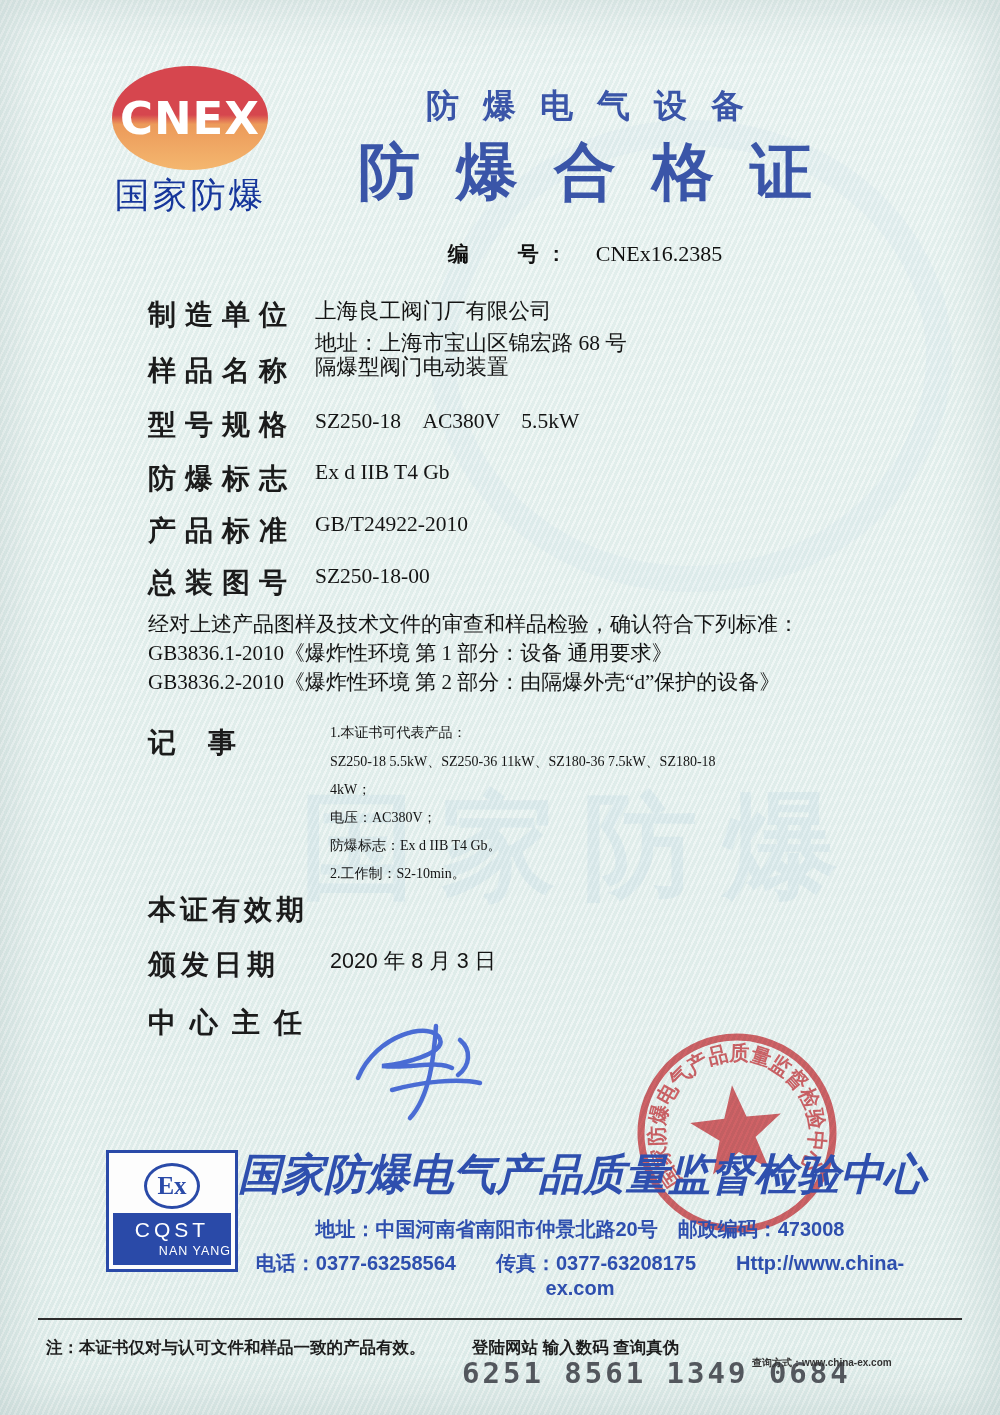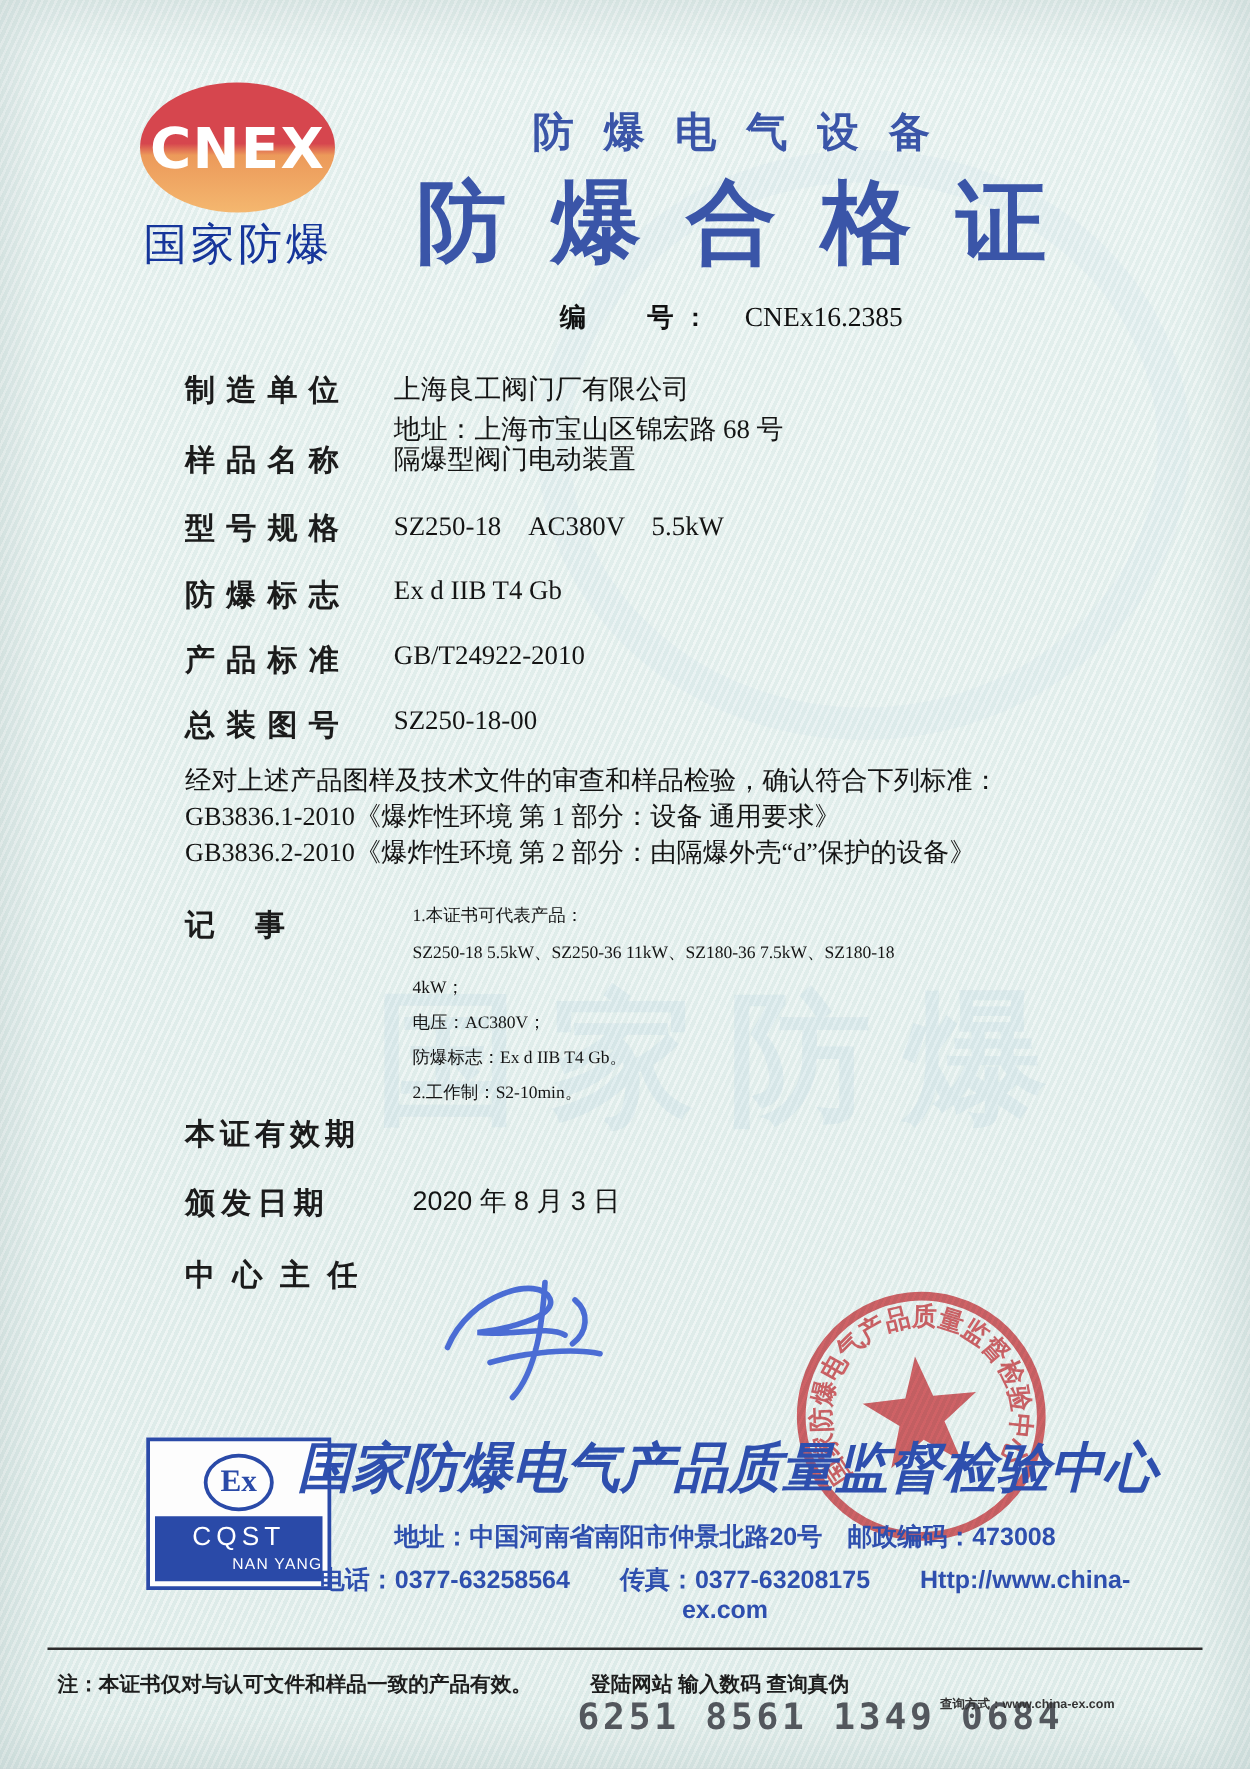--- a/index.html
+++ b/index.html
@@ -16,37 +16,37 @@
     position:absolute;left:112px;top:66px;width:156px;height:104px;border-radius:50%;
     background:linear-gradient(#d6464e 0%, #d6464e 47%, #ec9a5a 56%, #f4b76f 100%);
     display:flex;align-items:center;justify-content:center;
   }
   .logo-ellipse span{color:#fff;font-size:45px;font-weight:800;letter-spacing:1px;font-family:"DejaVu Sans",sans-serif;}
   .logo-caption{position:absolute;left:88px;top:172px;width:205px;text-align:center;
     font-size:35px;color:#16369b;letter-spacing:3px;}
   .head-col{position:absolute;left:170px;top:0;width:830px;text-align:center;}
   .doc-type{position:absolute;left:0;top:84px;width:100%;font-size:33px;font-weight:bold;
     color:#3a55a8;letter-spacing:24px;text-indent:24px;}
-  .main-title{position:absolute;left:0;top:130px;width:100%;font-size:72px;font-weight:bold;
+  .main-title{position:absolute;left:0;top:130px;width:100%;font-size:62px;font-weight:bold;
     color:#3a55a8;letter-spacing:36px;text-indent:36px;}
   .cert-line{position:absolute;left:0;top:240px;width:100%;font-size:21px;color:#111;}
   .cert-line .clabel{letter-spacing:14px;font-weight:600;}
   .cert-line .cval{font-family:"Liberation Serif",serif;margin-left:22px;font-size:22px;}
   
-  .lbl{position:absolute;left:148px;font-size:24px;font-weight:600;letter-spacing:9px;color:#1b1b1b;white-space:pre;}
+  .lbl{position:absolute;left:148px;font-size:28px;font-weight:600;letter-spacing:9px;color:#1b1b1b;white-space:pre;}
   .val{position:absolute;left:315px;font-size:21.5px;color:#141414;font-family:"Liberation Serif",serif;white-space:pre;}
   .sans-val{font-family:"Liberation Sans",sans-serif;font-weight:500;}
   .stmt{position:absolute;left:148px;font-size:21px;color:#141414;font-family:"Liberation Serif",serif;white-space:pre;}
   .rmk{position:absolute;left:330px;font-size:14px;color:#141414;font-family:Liberation Serif, serif;white-space:pre;}
   
   .sig{position:absolute;left:340px;top:1012px;}
   
   .seal{position:absolute;left:634px;top:1030px;mix-blend-mode:multiply;opacity:.93;transform:rotate(-6deg);}
   
-  .cqst{position:absolute;left:117px;top:1150px;width:148px;height:122px;background:#fdfdfd;
+  .cqst{position:absolute;left:106px;top:1150px;width:132px;height:122px;background:#fdfdfd;
     border:3px solid #2a4aa8;box-sizing:border-box;}
   .cqst-top{height:56px;display:flex;align-items:flex-end;justify-content:center;}
   .cqst-ex{width:56px;height:46px;border:3px solid #2a4aa8;border-radius:50%;display:flex;align-items:center;
     justify-content:center;font-family:"Liberation Serif",serif;font-weight:bold;font-size:25px;color:#2a4aa8;box-sizing:border-box;}
   .cqst-bottom{position:absolute;left:4px;right:4px;bottom:4px;top:60px;background:#2a4aa8;color:#fff;text-align:center;}
   .cqst-l1{font-size:21px;letter-spacing:4px;margin-top:5px;}
   .cqst-l2{font-size:12.5px;letter-spacing:1px;margin-top:2px;text-align:right;}
   .org-name{position:absolute;left:238px;top:1146px;width:684px;text-align:center;font-size:43px;font-weight:bold;
     font-style:italic;color:#2e4fae;font-family:"Liberation Serif",serif;white-space:nowrap;}
   .org-addr{position:absolute;left:238px;top:1216px;width:684px;text-align:center;font-size:20px;font-weight:bold;color:#2e4fae;}

